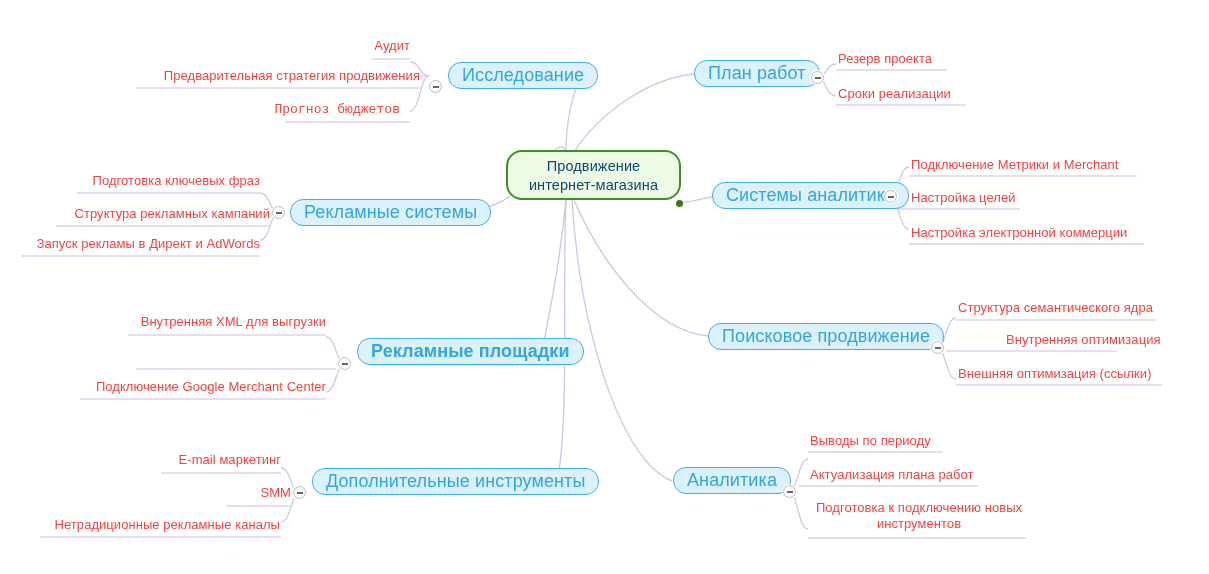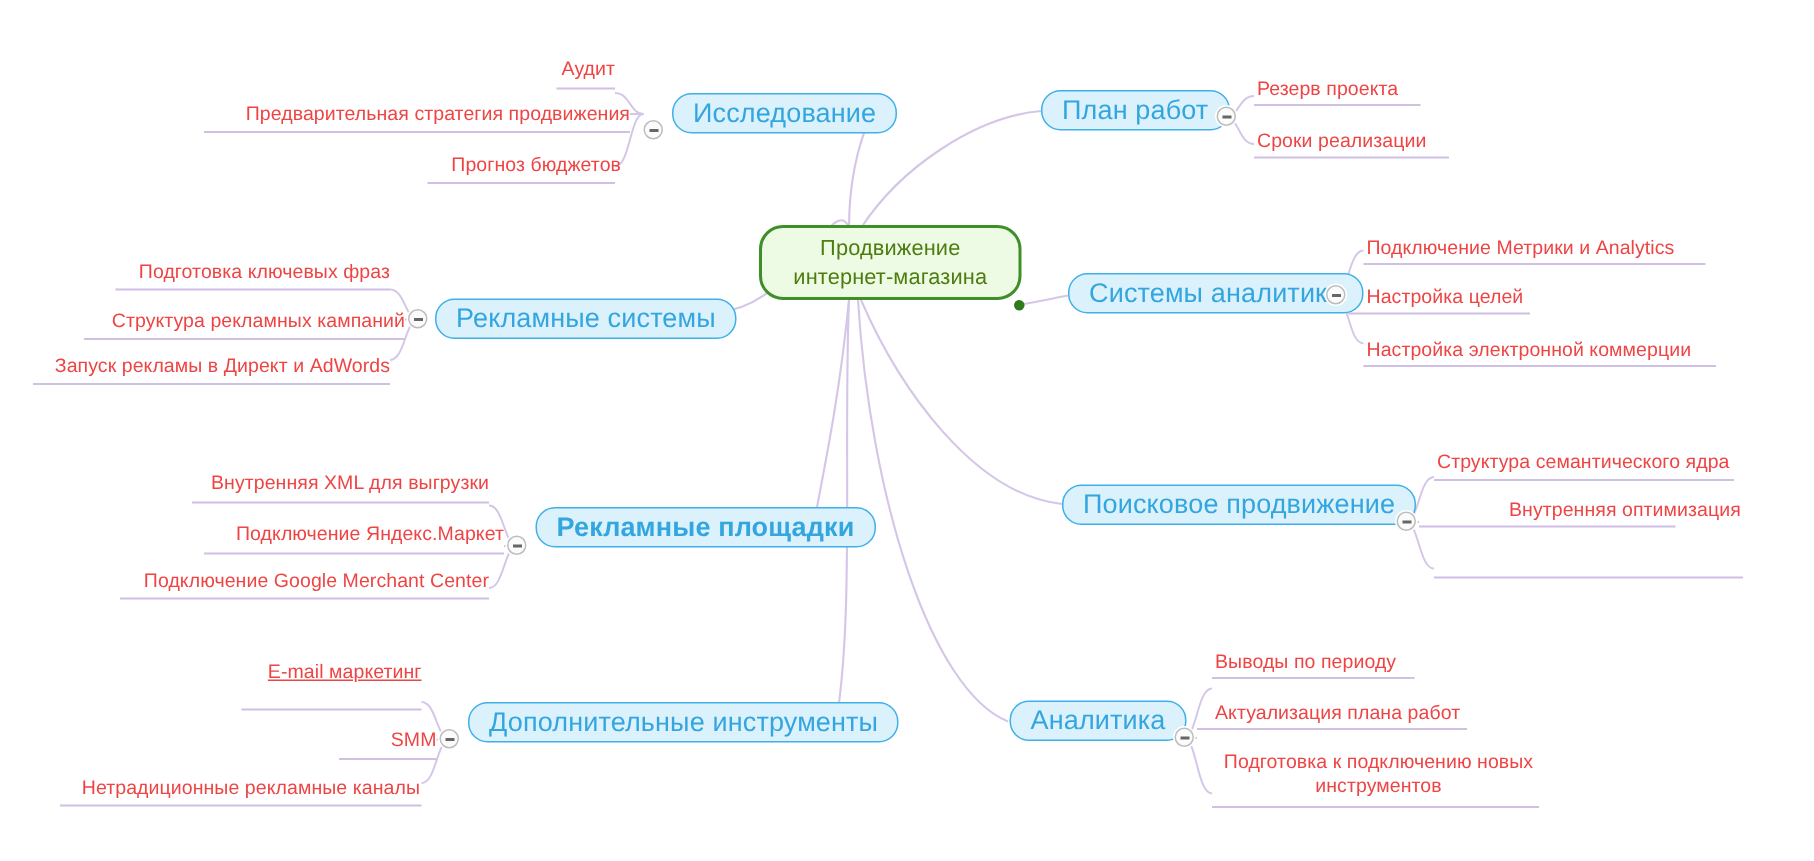--- a/index.html
+++ b/index.html
@@ -26,21 +26,21 @@
     pointer-events: none;
   }
 
   
   .root-node {
     position: absolute;
     box-sizing: border-box;
     border: 2px solid #3f8f28;
     background: #eefbe4;
     border-radius: 16px;
-    color: #4d7c0f;
+    color: #0c4a6e;
     font-size: 14.5px;
     line-height: 19px;
     text-align: center;
     padding-top: 5px;
     letter-spacing: 0.1px;
   }
   .root-dot {
     position: absolute;
     width: 7px;
     height: 7px;
@@ -213,55 +213,55 @@
   <div class="root-node" style="left:506px; top:150px; width:175px; height:50px;">
     <div>Продвижение</div>
     <div>интернет-магазина</div>
   </div>
   <div class="root-dot" style="left:676px; top:200px;"></div>
 
   <div class="branch-node" style="left:448px; top:62px;">Исследование</div>
   <div class="toggle" style="left:429px; top:80px;"></div>
   <div class="leaf left" style="left:170px; top:38px; width:240px;">Аудит</div>
   <div class="leaf left" style="left:136px; top:68px; width:284px;">Предварительная стратегия продвижения</div>
-  <div class="leaf left" style="left:174px; top:102px; width:240px;">Прогноз бюджетов</div>
+  <div class="leaf left" style="left:160px; top:102px; width:240px;font-family:Liberation Mono, monospace;">Прогноз бюджетов</div>
 
   <div class="branch-node" style="left:290px; top:199px;">Рекламные системы</div>
   <div class="toggle" style="left:272px; top:206px;"></div>
   <div class="leaf left" style="left:60px; top:173px; width:200px;">Подготовка ключевых фраз</div>
   <div class="leaf left" style="left:56px; top:206px; width:214px;">Структура рекламных кампаний</div>
   <div class="leaf left" style="left:22px; top:236px; width:238px;">Запуск рекламы в Директ и AdWords</div>
 
   <div class="branch-node" style="left:357px; top:338px;font-weight:bold;">Рекламные площадки</div>
   <div class="toggle" style="left:338px; top:357px;"></div>
   <div class="leaf left" style="left:118px; top:314px; width:208px;">Внутренняя XML для выгрузки</div>
-  <div class="leaf left" style="left:136px; top:348px; width:200px;">Подключение Яндекс.Маркет</div>
   <div class="leaf left" style="left:80px; top:379px; width:246px;">Подключение Google Merchant Center</div>
 
   <div class="branch-node" style="left:312px; top:468px;">Дополнительные инструменты</div>
   <div class="toggle" style="left:293px; top:486px;"></div>
-  <div class="leaf left" style="left:110px; top:440px; width:171px;text-decoration:underline;">E-mail маркетинг</div>
+  <div class="leaf left" style="left:110px; top:452px; width:171px;">E-mail маркетинг</div>
   <div class="leaf left" style="left:150px; top:485px; width:141px;">SMM</div>
   <div class="leaf left" style="left:39px; top:517px; width:241px;">Нетрадиционные рекламные каналы</div>
 
   <div class="branch-node" style="left:694px; top:60px;">План работ</div>
   <div class="toggle" style="left:811px; top:71px;"></div>
   <div class="leaf right" style="left:838px; top:51px;">Резерв проекта</div>
   <div class="leaf right" style="left:838px; top:86px;">Сроки реализации</div>
 
   <div class="branch-node" style="left:712px; top:182px;">Системы аналитики</div>
   <div class="toggle" style="left:884px; top:190px;"></div>
-  <div class="leaf right" style="left:911px; top:157px;">Подключение Метрики и Analytics</div>
+  <div class="leaf right" style="left:911px; top:157px;">Подключение Метрики и Merchant</div>
   <div class="leaf right" style="left:911px; top:190px;">Настройка целей</div>
   <div class="leaf right" style="left:911px; top:225px;">Настройка электронной коммерции</div>
 
   <div class="branch-node" style="left:708px; top:323px;">Поисковое продвижение</div>
   <div class="toggle" style="left:931px; top:341px;"></div>
   <div class="leaf right" style="left:958px; top:300px;">Структура семантического ядра</div>
   <div class="leaf right" style="left:958px; top:332px;margin-left:48px;">Внутренняя оптимизация</div>
+  <div class="leaf right" style="left:958px; top:366px;">Внешняя оптимизация (ссылки)</div>
 
   <div class="branch-node" style="left:673px; top:467px;">Аналитика</div>
   <div class="toggle" style="left:783px; top:485px;"></div>
   <div class="leaf right" style="left:810px; top:433px;">Выводы по периоду</div>
   <div class="leaf right" style="left:810px; top:467px;">Актуализация плана работ</div>
   <div class="leaf right wrap" style="left:810px; top:500px; width:218px;">Подготовка к подключению новых инструментов</div>
 
 </div>
 
 </body></html>

